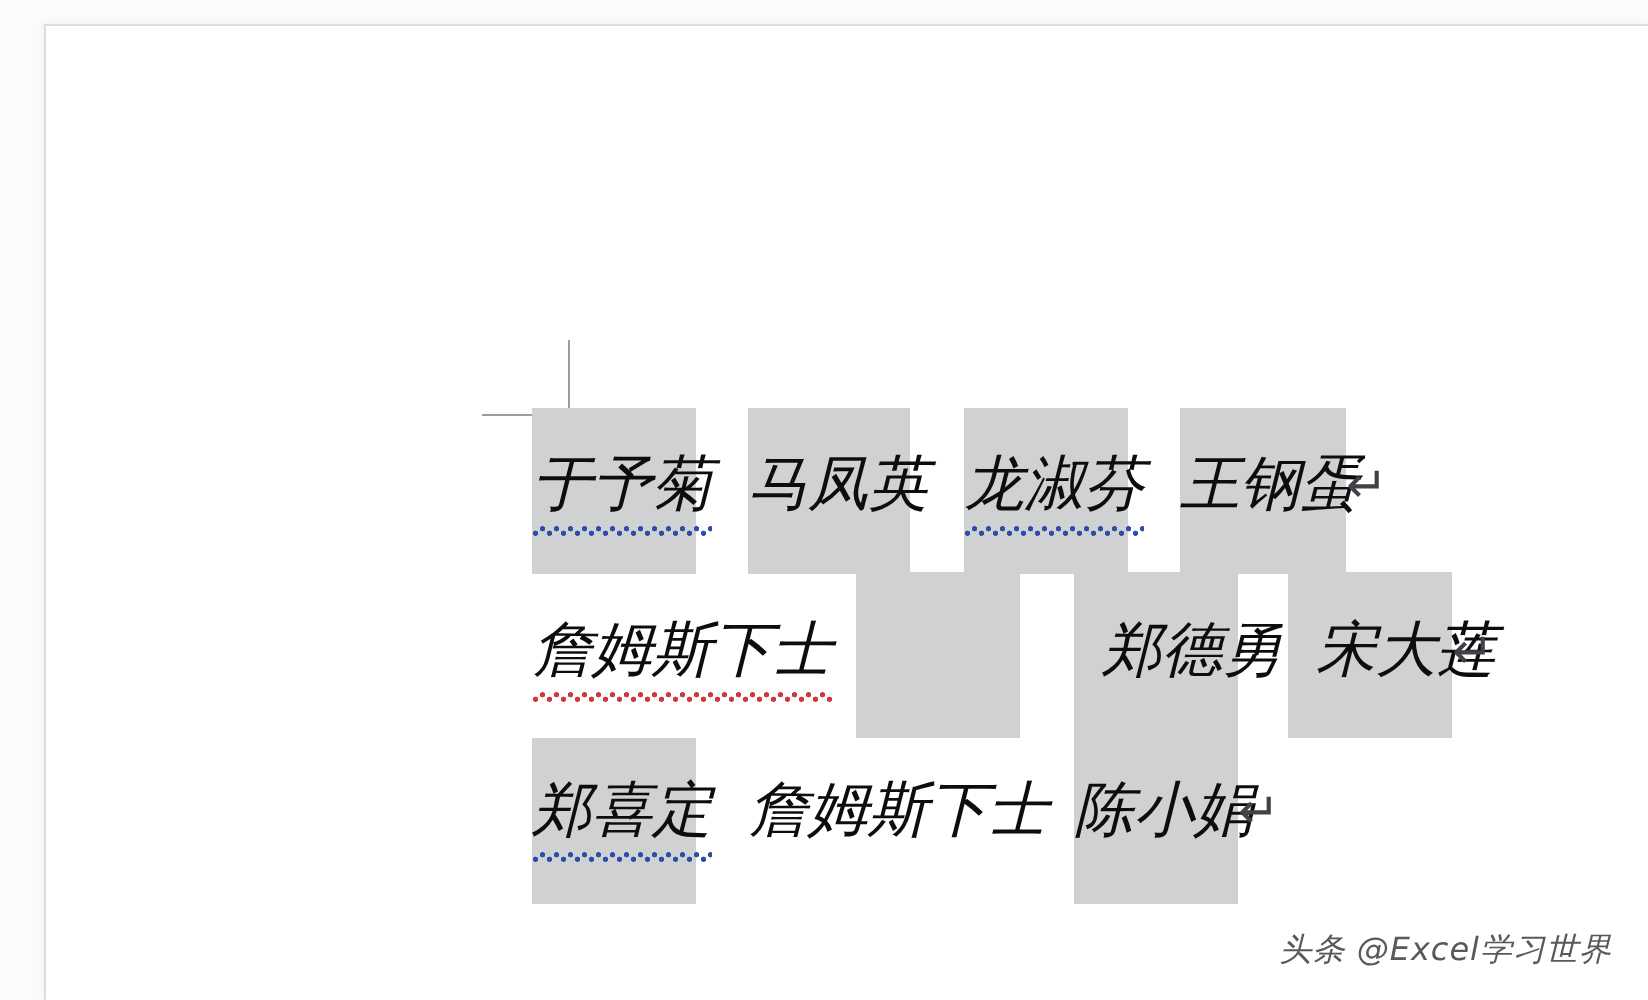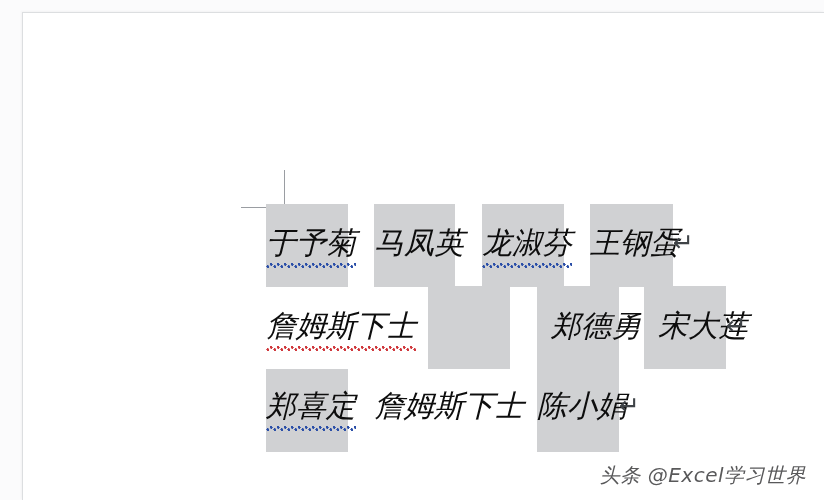--- a/index.html
+++ b/index.html
@@ -115,21 +115,21 @@
     font-size: 25px;
     line-height: 40px;
     color: #3f4347;
     font-family: "DejaVu Sans", sans-serif;
   }
   
   #watermark {
     position: absolute;
     right: 18px;
     bottom: 12px;
-    font-size: 20px;
+    font-size: 16px;
     line-height: 26px;
     color: #4b4b4d;
     font-family: "DejaVu Sans", "Liberation Sans", sans-serif;
     letter-spacing: 0.5px;
     opacity: 0.92;
     white-space: nowrap;
   }
 </style>
 </head>
 <body>

